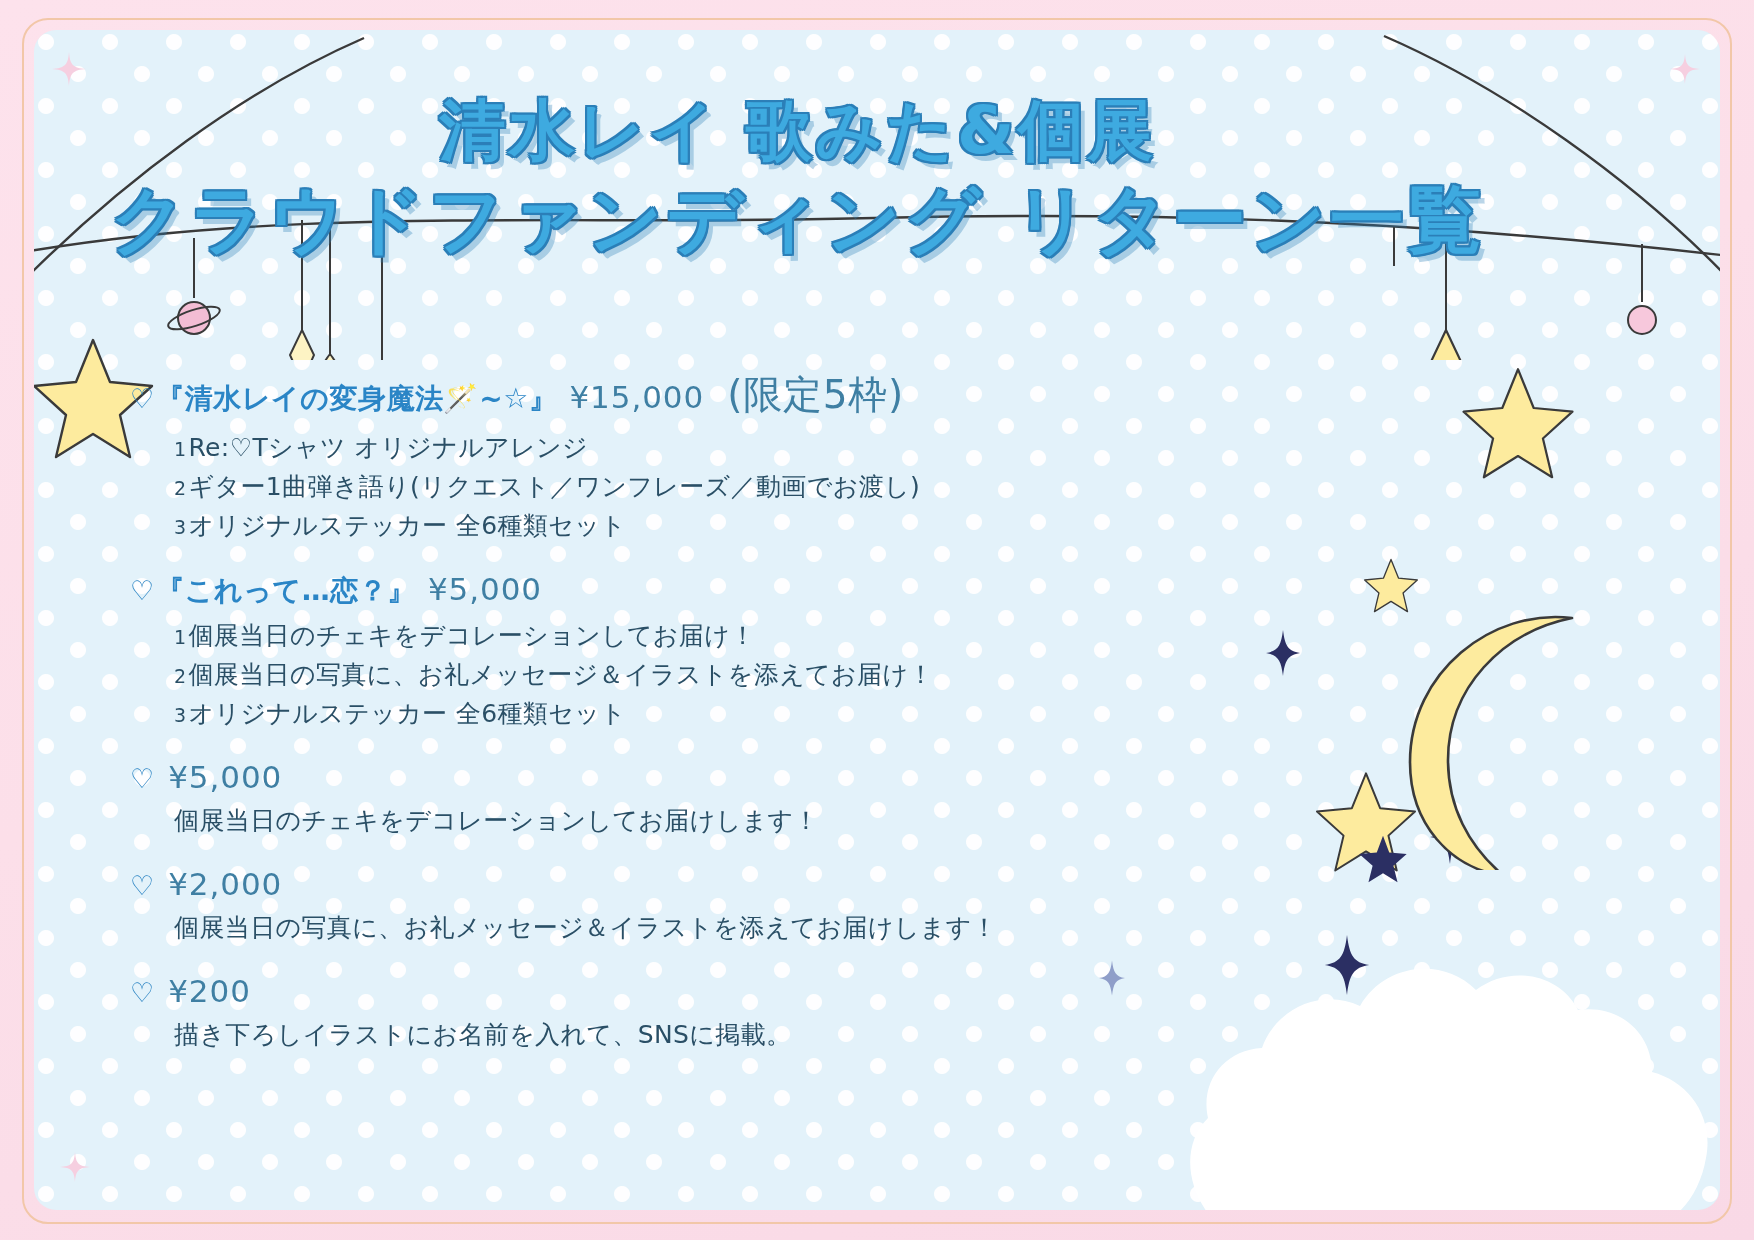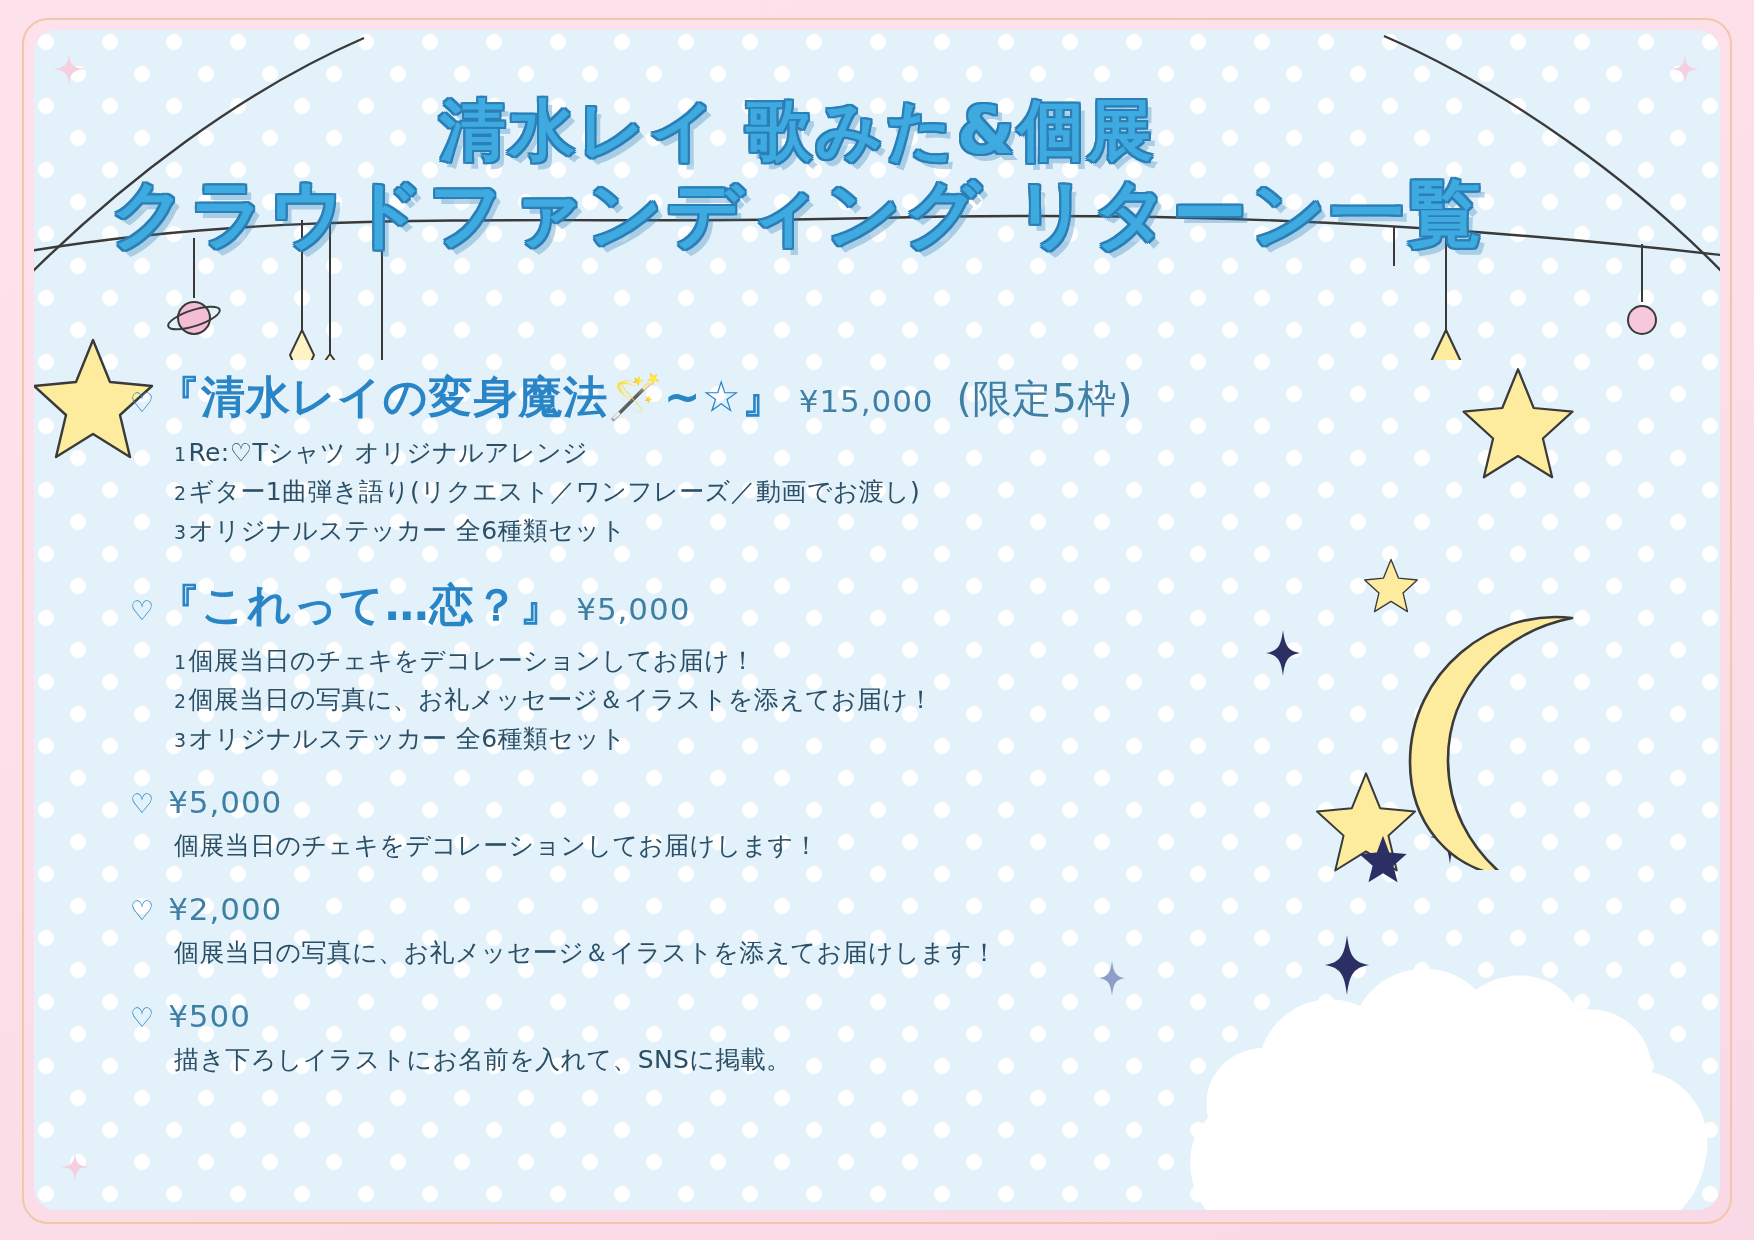--- a/index.html
+++ b/index.html
@@ -73,21 +73,21 @@
     line-height: 1.18;
     text-shadow:
       -2px 0 0 #2b7fb8,  2px 0 0 #2b7fb8,
        0 -2px 0 #2b7fb8, 0  2px 0 #2b7fb8,
       -2px -2px 0 #2b7fb8, 2px -2px 0 #2b7fb8,
       -2px  2px 0 #2b7fb8, 2px  2px 0 #2b7fb8,
        6px 7px 0 rgba(43,127,184,.32);
     white-space: nowrap;
   }
   .title-line-1 { font-size: 66px; }
-  .title-line-2 { font-size: 74px; }
+  .title-line-2 { font-size: 74px; margin-top: 6px; }
 
   
   .rewards {
     position: absolute;
     left: 96px;
     top: 338px;
     width: 1180px;
     z-index: 4;
   }
   .reward { margin-bottom: 26px; }
@@ -99,21 +99,21 @@
     white-space: nowrap;
     margin-bottom: 6px;
   }
   .heart {
     color: #2f86c4;
     font-size: 27px;
     margin-right: 2px;
     line-height: 1;
   }
   .reward-title {
-    font-size: 44px;
+    font-size: 28px;
     font-weight: 700;
     color: #2a85c6;
     letter-spacing: .02em;
   }
   .reward-price {
     font-size: 31px;
     color: #3f7fa3;
     margin-left: 12px;
     letter-spacing: .03em;
   }
@@ -304,21 +304,21 @@
         <div class="reward-head">
           <span class="heart">♡</span>
           <span class="reward-price">¥2,000</span>
         </div>
         <div class="reward-note">個展当日の写真に、お礼メッセージ＆イラストを添えてお届けします！</div>
       </div>
 
       <div class="reward">
         <div class="reward-head">
           <span class="heart">♡</span>
-          <span class="reward-price">¥500</span>
+          <span class="reward-price">¥200</span>
         </div>
         <div class="reward-note">描き下ろしイラストにお名前を入れて、SNSに掲載。</div>
       </div>
 
     </div>
 
   </div>
 
   <div class="gold-border"></div>
 </div>

